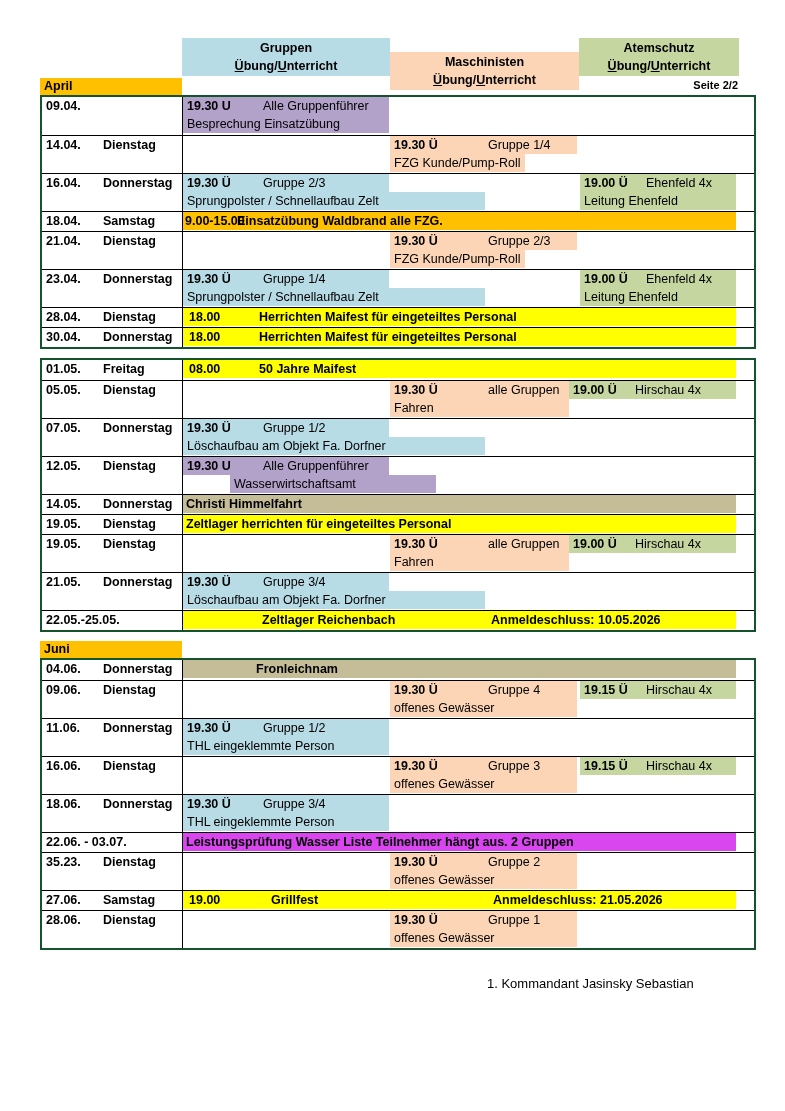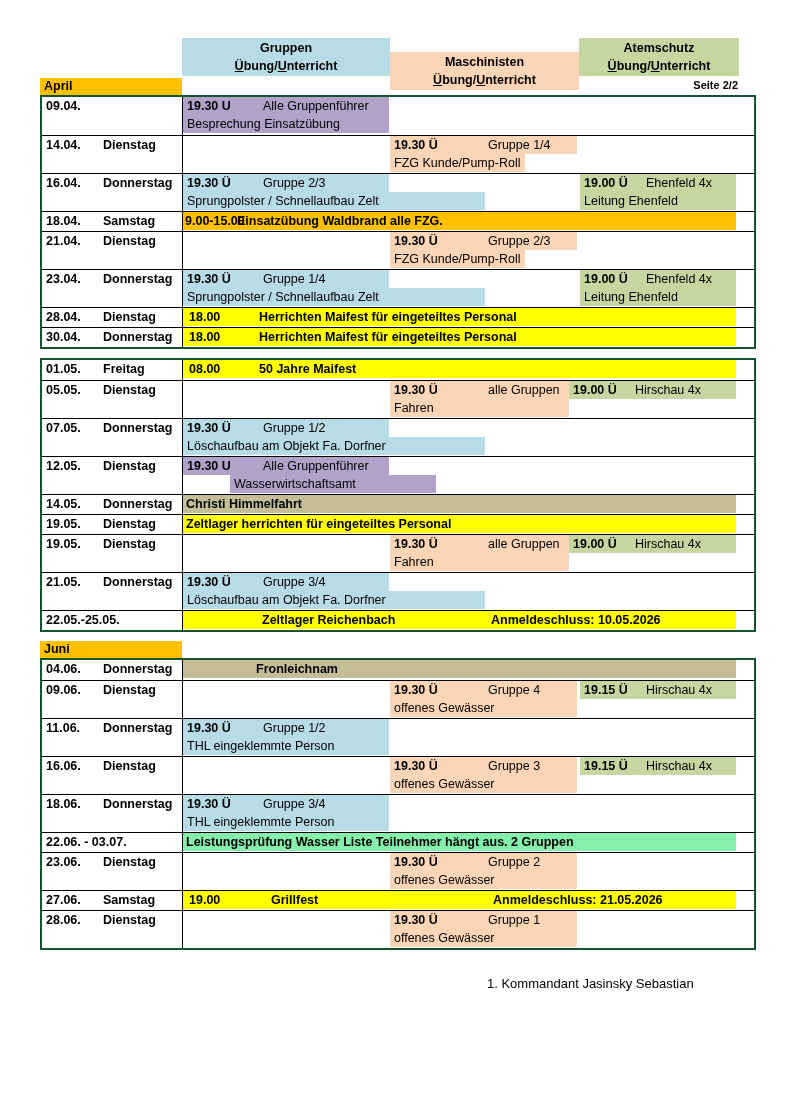--- a/index.html
+++ b/index.html
@@ -376,28 +376,28 @@
             </div>
             <div class="cline l2" style="left: 0px; top: 18px; width: 206px; background: rgb(184, 220, 230);">THL eingeklemmte Person</div>
           </div>
         </div>
         <div class="row h1">
           <div class="left">
             <span class="date">22.06. - 03.07.</span>
             <span class="day"></span>
           </div>
           <div class="content">
-            <div class="band" style="background: #86efac;">
+            <div class="band" style="background: #d946ef;">
               <span style="left: 3px;">Leistungsprüfung Wasser Liste Teilnehmer hängt aus. 2 Gruppen</span>
             </div>
           </div>
         </div>
         <div class="row h2">
           <div class="left">
-            <span class="date">23.06.</span>
+            <span class="date">35.23.</span>
             <span class="day">Dienstag</span>
           </div>
           <div class="content">
             <div class="cline" style="left: 207px; top: 0px; width: 187px; background: rgb(251, 213, 181);">
               <span class="time">19.30 Ü</span>
               <span class="lbl" style="left: 98px;">Gruppe 2</span>
             </div>
             <div class="cline l2" style="left: 207px; top: 18px; width: 187px; background: rgb(251, 213, 181);">offenes Gewässer</div>
           </div>
         </div>

